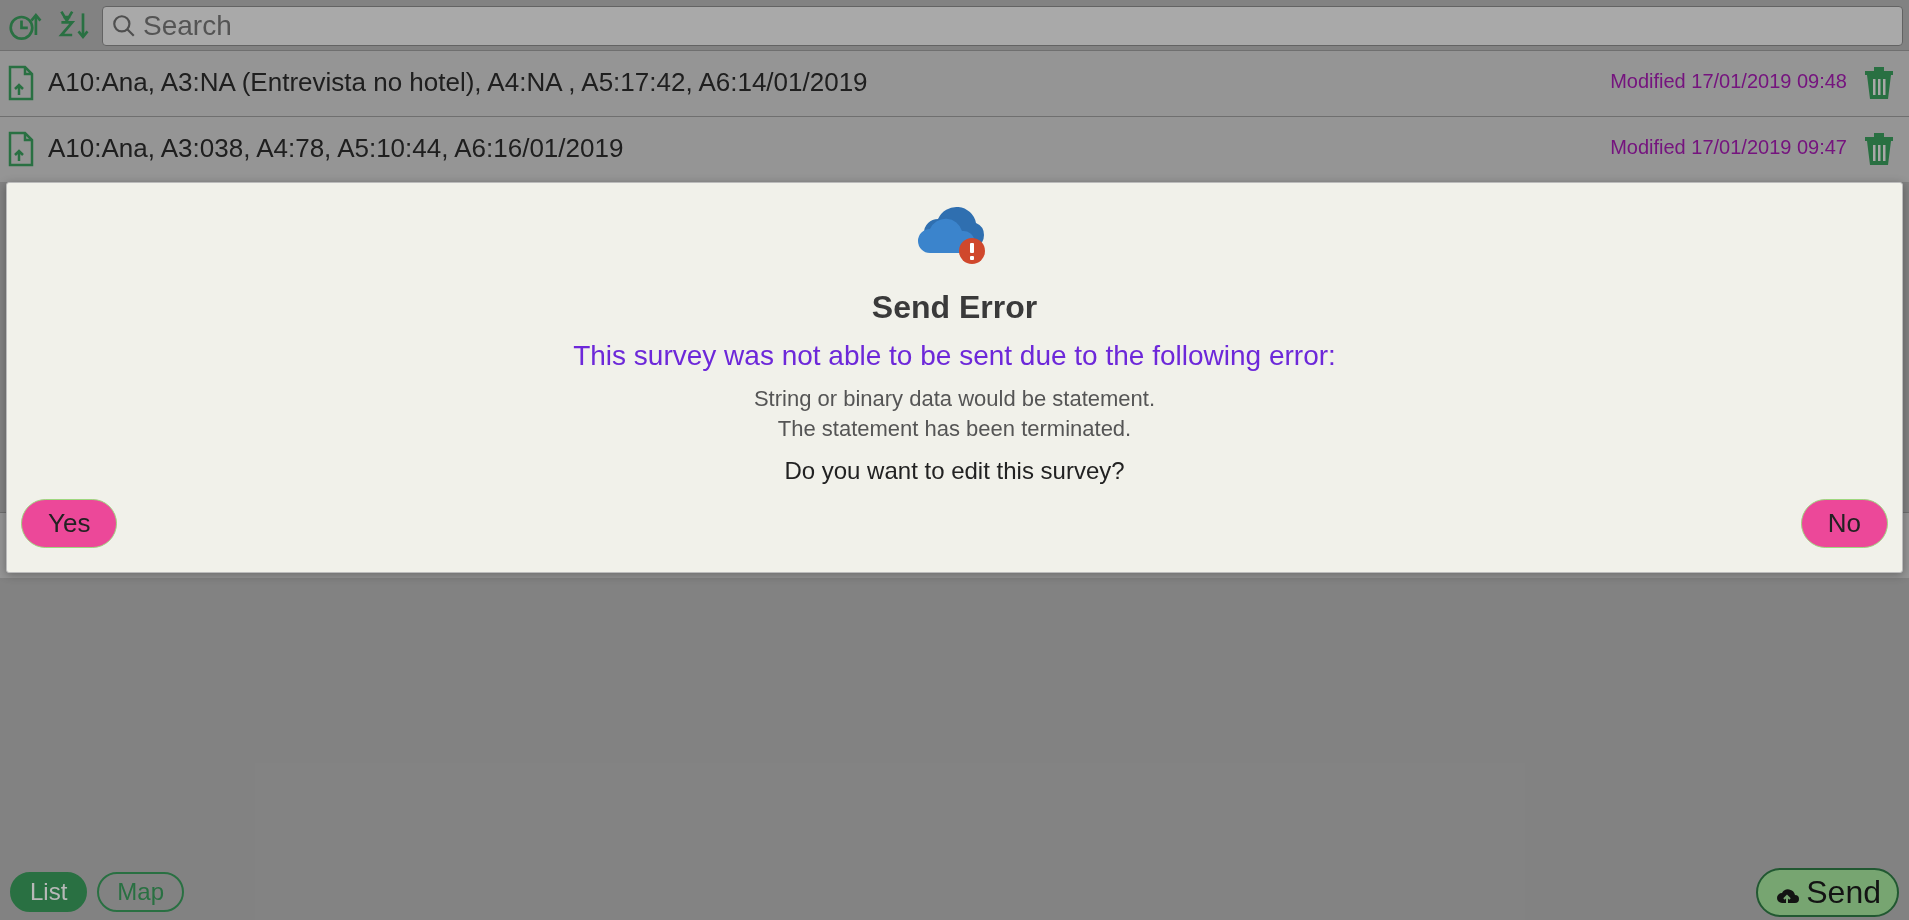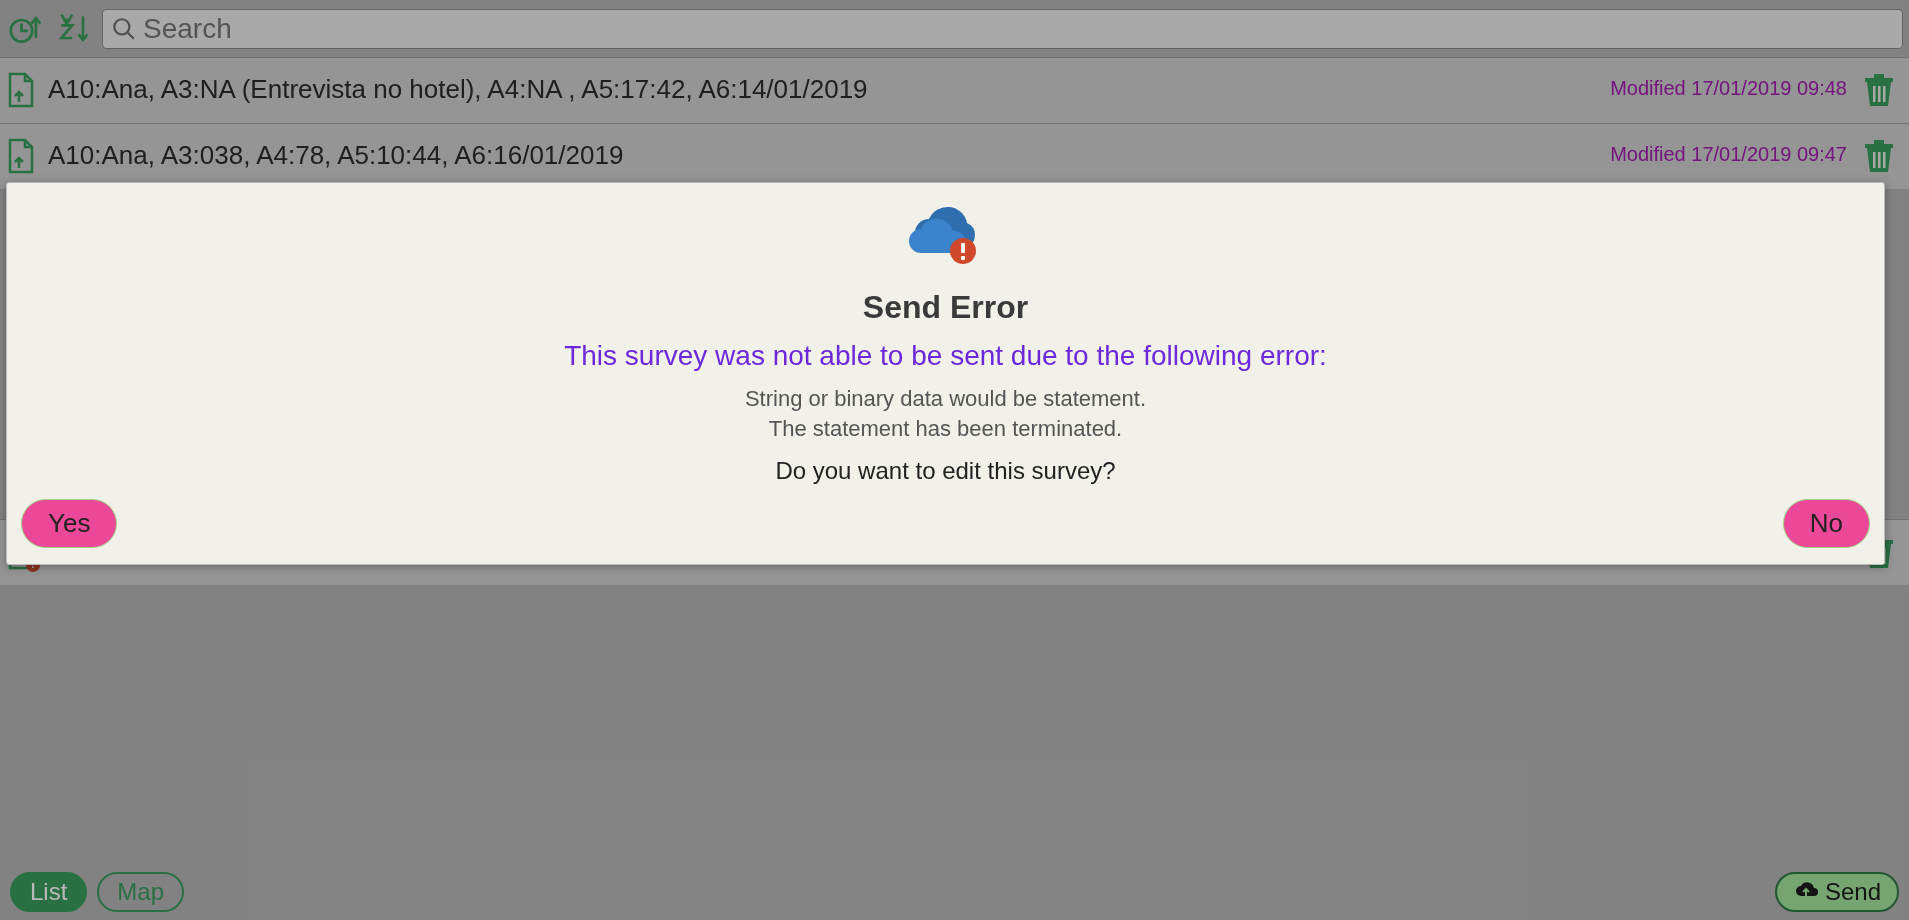--- a/index.html
+++ b/index.html
@@ -1,49 +1,49 @@
 <!DOCTYPE html>
 <html><head>
 <meta charset="utf-8">
 <style>
   * { box-sizing: border-box; margin: 0; padding: 0; }
   html, body { width: 100%; height: 100%; font-family: -apple-system, "Segoe UI", "Helvetica Neue", Arial, sans-serif; background:#b5b5b5; overflow:hidden;}
   .app { position:relative; width:1909px; height:920px; }
   .overlay { position:absolute; inset:0; background:rgba(0,0,0,0.28); pointer-events:none; }
 
   
-  .topbar { display:flex; align-items:center; gap:8px; padding:4px 6px; height:57px; }
+  .topbar { display:flex; align-items:flex-end; gap:8px; padding:4px 6px; height:50px; }
   .icon-btn { width:40px; height:40px; display:flex; align-items:center; justify-content:center; color:#3a9c5c; }
   .icon-btn svg { width:36px; height:36px; }
   .search-wrap { flex:1; height:40px; border:1px solid #8a8a8a; border-radius:4px; background:#eaeaea; display:flex; align-items:center; padding:0 8px; }
   .search-wrap svg { width:26px; height:26px; color:#6e6e6e; flex:none; }
   .search-input { flex:1; border:none; background:transparent; font-size:28px; color:#6e6e6e; outline:none; padding-left:6px; }
 
   
   .list { }
   .row { display:flex; align-items:center; border-top:1px solid #9a9a9a; padding:4px 8px 6px 4px; gap:10px; min-height:66px; background:#cfcfcf; }
   .row .row-icon { width:34px; height:48px; display:flex; align-items:center; justify-content:center; color:#3a9c5c; position:relative; }
   .row .row-icon svg { width:32px; height:40px; }
   .row .row-icon .err-dot { position:absolute; right:-2px; bottom:4px; width:14px; height:14px; background:#c24a2f; border-radius:50%; display:flex; align-items:center; justify-content:center; color:#fff; font-size:10px; font-weight:bold; }
   .row-body { flex:1; display:flex; flex-direction:row;justify-content:space-between; }
   .row-title { font-size:26px; color:#2b2b2b; line-height:1.15; }
   .row-sub { font-size:20px; color:#a21caf; margin-top:2px; }
   .trash { width:44px; height:44px; color:#3a9c5c; display:flex; align-items:center; justify-content:center; }
   .trash svg { width:40px; height:40px; }
 
   
   .bottombar { position:absolute; left:0; right:0; bottom:0; height:56px; display:flex; align-items:center; padding:0 10px; gap:10px; }
-  .pill { border:2px solid #3a9c5c; color:#3a9c5c; background:transparent; border-radius:999px; padding:4px 18px; font-size:24px; display:flex; align-items:flex-start; gap:6px; }
+  .pill { border:2px solid #3a9c5c; color:#3a9c5c; background:transparent; border-radius:999px; padding:4px 18px; font-size:24px; display:flex; align-items:flex-end; gap:6px; }
   .pill.filled { background:#3a9c5c; color:#fff; }
   .spacer { flex:1; }
-  .pill.send { background:#a5e59d; border-color:#2e7a44; color:#1b1b1b; font-size:24px; padding:4px 16px; }
+  .pill.send { background:#a5e59d; border-color:#2e7a44; color:#1b1b1b; font-size:32px; padding:4px 16px; }
   .pill.send svg { width:26px; height:26px; }
 
   
-  .modal { position:absolute; left:6px; right:24px; top:182px; background:#f1f1ea; border:1px solid #bbb; border-radius:3px; box-shadow:0 2px 10px rgba(0,0,0,0.3); padding:18px 14px 16px; z-index:50; }
+  .modal { position:absolute; left:6px; right:6px; top:182px; background:#f1f1ea; border:1px solid #bbb; border-radius:3px; box-shadow:0 2px 10px rgba(0,0,0,0.3); padding:18px 14px 24px; z-index:50; }
   .modal-inner { display:flex; flex-direction:column; align-items:center; text-align:center; }
   .cloud-icon { margin-top:2px; margin-bottom:18px; }
   .modal-title { font-size:32px; font-weight:600; color:#3a3a3a; margin-bottom:14px; }
   .modal-msg { font-size:28px; color:#6d28d9; margin-bottom:12px; }
   .modal-detail { font-size:22px; color:#555; line-height:1.35; margin-bottom:14px; }
   .modal-question { font-size:24px; color:#222; margin-bottom:8px; }
   .modal-actions { display:flex; justify-content:space-between; width:100%; margin-top:6px; }
   .mbtn { background:#ec4899; border:1px solid #9ed77f; border-radius:999px; padding:8px 26px; font-size:26px; color:#222; cursor:pointer; }
 </style>
 </head>

